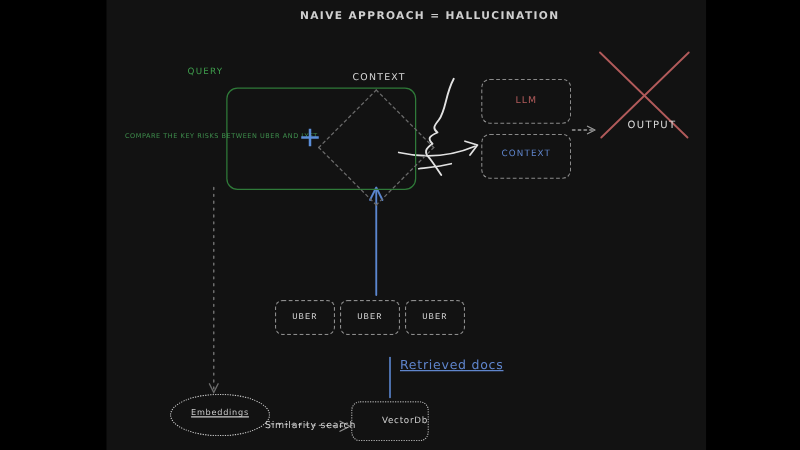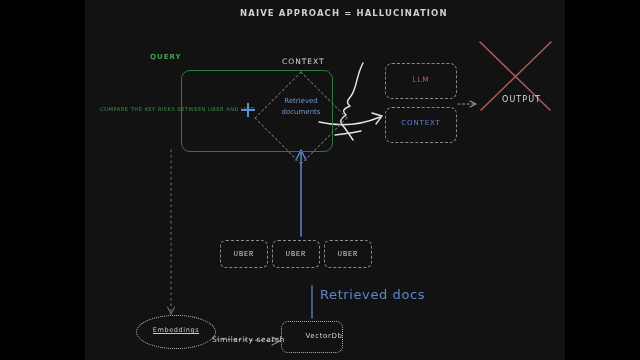--- a/index.html
+++ b/index.html
@@ -46,21 +46,21 @@
     letter-spacing: 0.6px;
     line-height: 1;
   }
   .title {
     color: #cfcfcf;
     font-size: 8.5px;
     letter-spacing: 1.1px;
     font-weight: 600;
   }
   .lbl-white  { color: #d8d8d8; }
-  .lbl-green  { color: #3f9e4d; font-weight: bold; }
+  .lbl-green  { color: #3f9e4d; }
 
   
   #query-box {
     position: absolute;
     left: 96px;
     top: 70px;
     width: 150px;
     height: 80px;
     border: 1.3px solid #2f7a39;
     border-radius: 9px;
@@ -171,22 +171,23 @@
     letter-spacing: 0.9px;
   }
   #doc-0 { left: 220px; }
   #doc-1 { left: 272px; }
   #doc-2 { left: 324px; }
   #doc-3 { left: 375px; }
 
   
   #retrieved-docs-label {
     left: 320px; top: 288px;
-    font-size: 13px;
+    font-size: 10px;
     color: #5f85cc;
+    text-decoration: underline;
   }
 
   
   #embeddings-ellipse {
     position: absolute;
     left: 136px;
     top: 315px;
     width: 80px;
     height: 34px;
     border: 1.4px dotted #c9c9c9;
@@ -270,24 +271,20 @@
     <div class="hand title" style="left:155px; top:9px;">NAIVE APPROACH = HALLUCINATION</div>
 
     <div class="hand lbl-green" id="query-label" style="left:65px; top:54px;">QUERY</div>
     <div id="query-box"></div>
     <div class="hand" id="query-text" style="left:15px; top:107px;">COMPARE THE KEY RISKS BETWEEN UBER AND LYFT</div>
 
     <div id="plus-sign" style="left:156px;"></div>
 
     <div class="hand lbl-white" id="context-label" style="left:197px; top:58px;">CONTEXT</div>
     <div id="diamond" style="left:183px;"></div>
-    <div id="diamond-text" style="left:185px;">
-      <div>Retrieved</div>
-      <div>documents</div>
-    </div>
 
     <div class="dbox" id="llm-box" style="left:300px;"></div>
     <div class="hand" id="llm-text" style="left:300px;">LLM</div>
 
     <div class="dbox" id="context-box" style="left:300px;"></div>
     <div class="hand" id="context-box-text" style="left:300px;">CONTEXT</div>
 
     <div class="hand lbl-white" id="output-label" style="left:405px; top:96px;margin-left:12px;">OUTPUT</div>
 
     <div class="doc-chip" id="doc-0" style="left:135px;">

